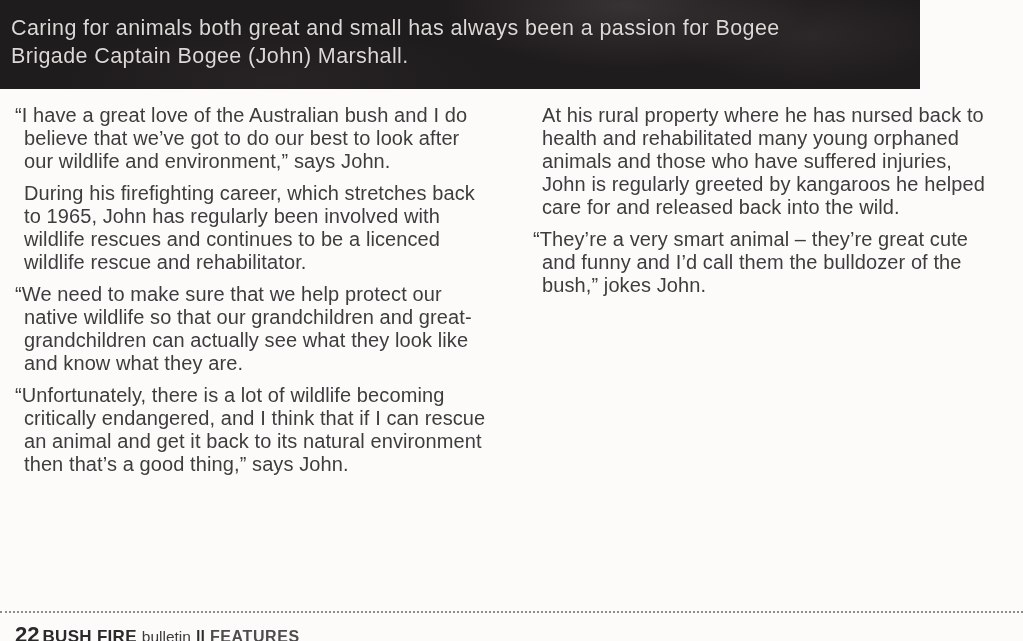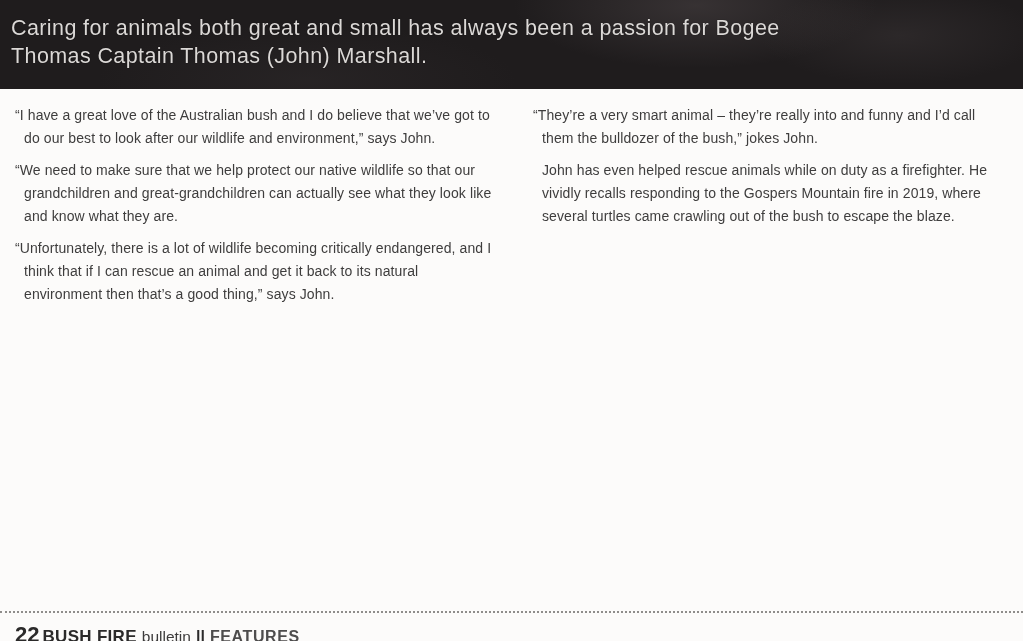--- a/index.html
+++ b/index.html
@@ -11,21 +11,21 @@
     width: 1023px;
     height: 641px;
     background: #fcfbfa;
     overflow: hidden;
   }
 
   
   .header-bar {
     position: absolute;
     top: 0; left: 0;
-    width: 1023px;
+    width: 920px;
     height: 89px;
     background:
       radial-gradient(ellipse 260px 90px at 68% 6%,  rgba(110,100,102,0.30), rgba(0,0,0,0) 70%),
       radial-gradient(ellipse 200px 70px at 88% 40%, rgba(90,82,84,0.22),  rgba(0,0,0,0) 70%),
       radial-gradient(ellipse 300px 80px at 30% 90%, rgba(75,68,70,0.18),  rgba(0,0,0,0) 70%),
       #1f1c1d;
     color: #dbd8d6;
   }
   .headline {
     padding: 15px 16px 0 11px;
@@ -38,21 +38,21 @@
 
   
   .body-cols {
     position: absolute;
     top: 89px; left: 0;
     width: 1023px;
     display: flex;
     padding: 15px 24px 0 12px;
     gap: 38px;
   }
-  .col { color: #3e3d3d; font-size: 14px; line-height: 23px; letter-spacing: 0.1px; }
+  .col { color: #3e3d3d; font-size: 20px; line-height: 23px; letter-spacing: 0.1px; }
   .col-left  { width: 480px; }
   .col-right { width: 469px; }
   .para { padding-left: 12px; margin-bottom: 9px; }
   .para.quote { text-indent: -9px; }
 
   
   .page-footer {
     position: absolute;
     left: 0; bottom: 0;
     width: 1023px;
@@ -73,32 +73,33 @@
   .footer-line .bul { font-weight: 400; font-size: 15.5px; color: #3c3b3b; margin-left: 5px; }
   .footer-line .sep { font-weight: 700; font-size: 16px; margin-left: 5px; margin-right: 5px; }
   .footer-line .sec { font-weight: 700; font-size: 16px; color: #4e4d4d; letter-spacing: 0.6px; }
 </style>
 </head>
 <body>
 
 <div class="page">
 
   <header class="header-bar">
-    <p class="headline"><span>Caring for animals both great and small has always been a passion for Bogee</span><br><span>Thomas Captain Thomas (John) Marshall.</span></p>
+    <p class="headline"><span>Caring for animals both great and small has always been a passion for Bogee</span><br><span>Brigade Captain Bogee (John) Marshall.</span></p>
   </header>
 
   <main class="body-cols">
     <div class="col col-left">
       <p class="para quote">“I have a great love of the Australian bush and I do believe that we’ve got to do our best to look after our wildlife and environment,” says John.</p>
+      <p class="para">During his firefighting career, which stretches back to 1965, John has regularly been involved with wildlife rescues and continues to be a licenced wildlife rescue and rehabilitator.</p>
       <p class="para quote">“We need to make sure that we help protect our native wildlife so that our grandchildren and great-grandchildren can actually see what they look like and know what they are.</p>
       <p class="para quote">“Unfortunately, there is a lot of wildlife becoming critically endangered, and I think that if I can rescue an animal and get it back to its natural environment then that’s a good thing,” says John.</p>
     </div>
     <div class="col col-right">
-      <p class="para quote">“They’re a very smart animal – they’re really into and funny and I’d call them the bulldozer of the bush,” jokes John.</p>
-      <p class="para">John has even helped rescue animals while on duty as a firefighter. He vividly recalls responding to the Gospers Mountain fire in 2019, where several turtles came crawling out of the bush to escape the blaze.</p>
+      <p class="para">At his rural property where he has nursed back to health and rehabilitated many young orphaned animals and those who have suffered injuries, John is regularly greeted by kangaroos he helped care for and released back into the wild.</p>
+      <p class="para quote">“They’re a very smart animal – they’re great cute and funny and I’d call them the bulldozer of the bush,” jokes John.</p>
     </div>
   </main>
 
   <footer class="page-footer">
     <div class="dotted-rule"></div>
     <div class="footer-line">
       <span class="pg">22</span><span class="pub">BUSH FIRE</span><span class="bul">bulletin</span><span class="sep">||</span><span class="sec">FEATURES</span>
     </div>
   </footer>
 

